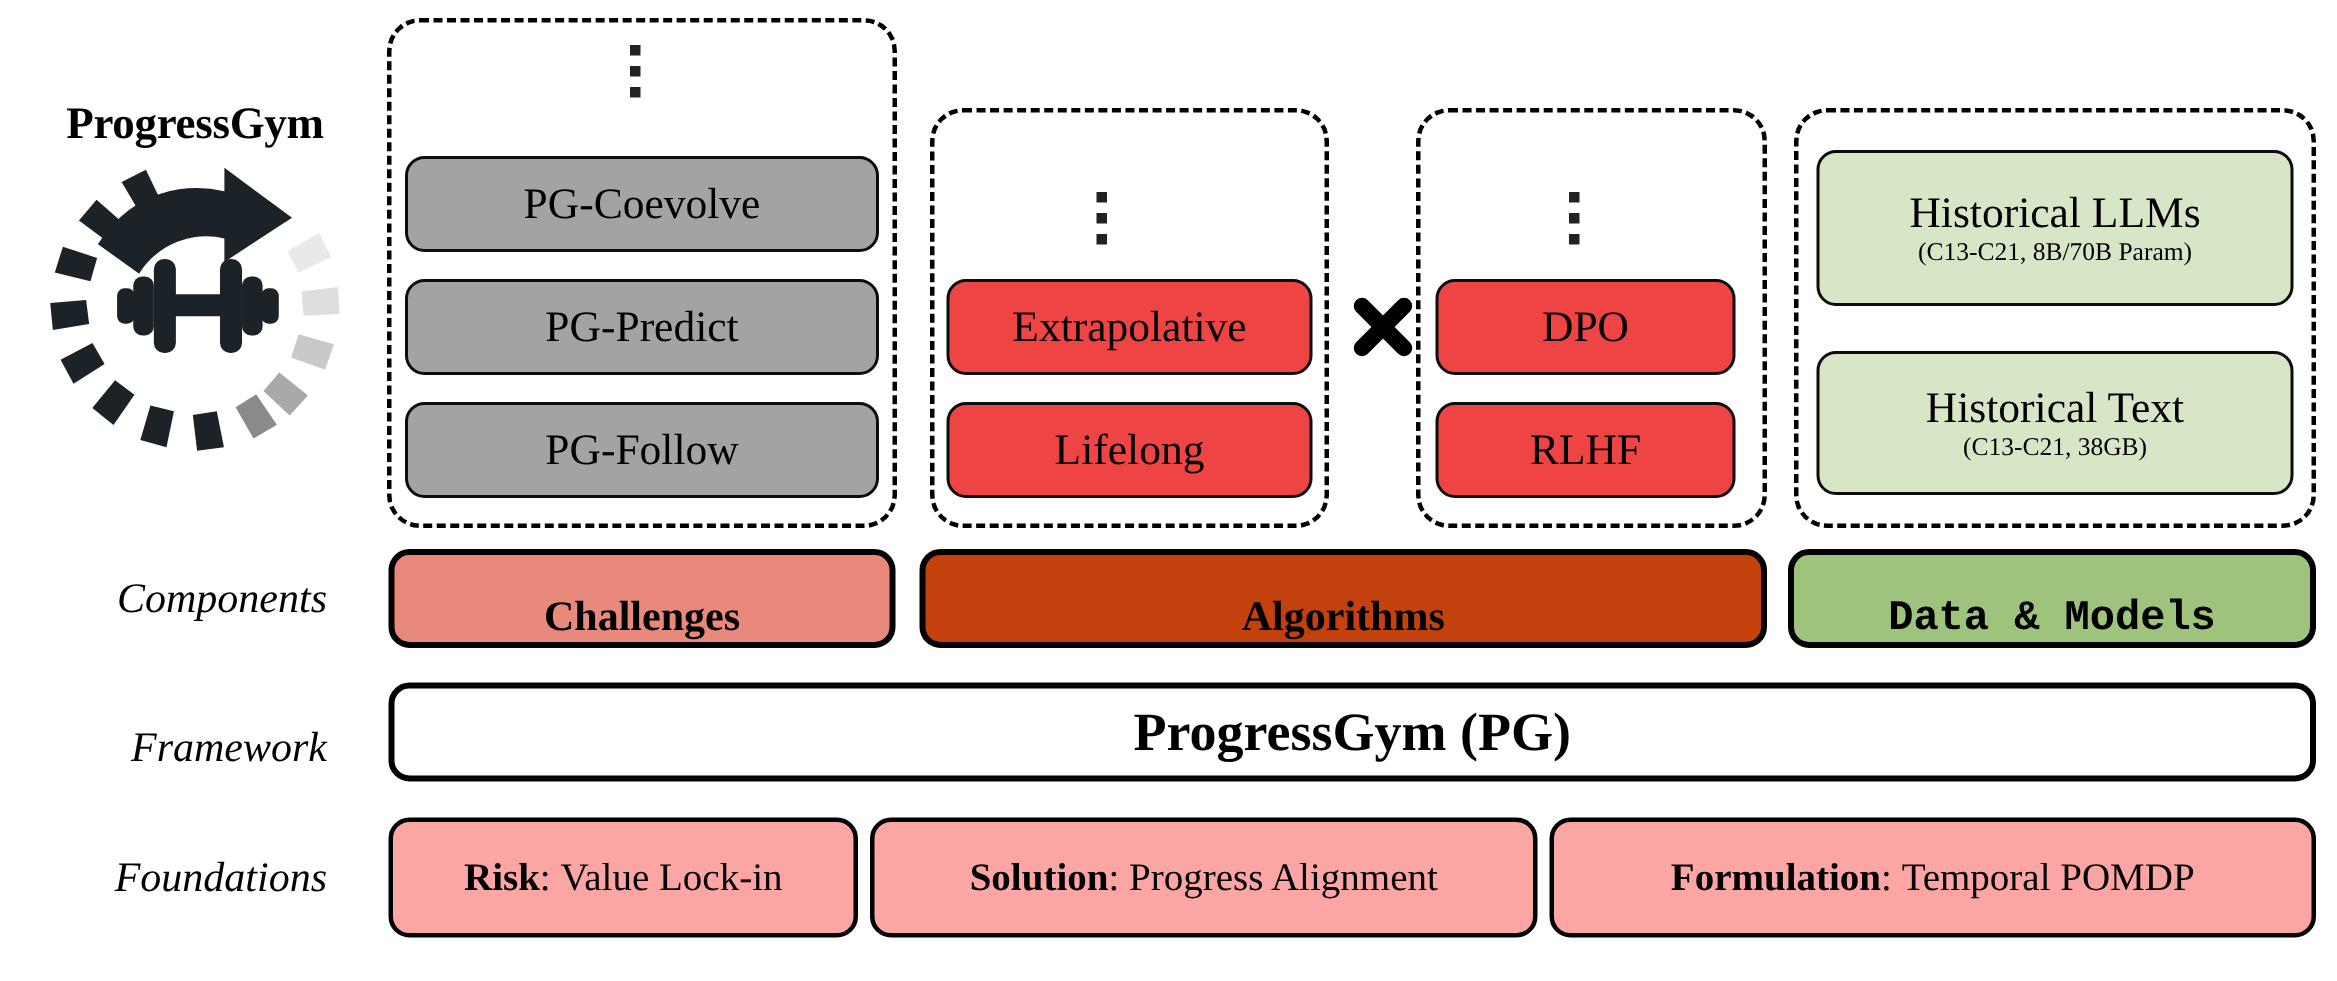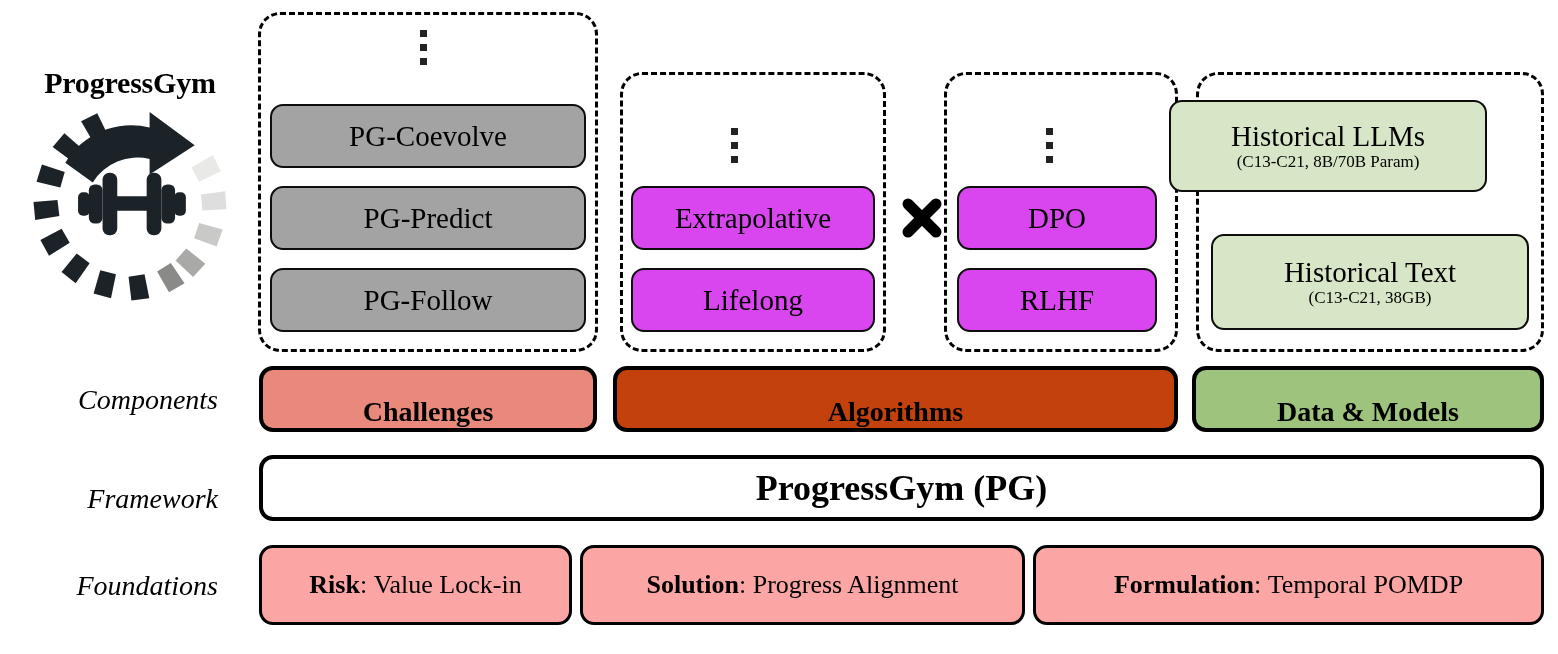--- a/index.html
+++ b/index.html
@@ -91,21 +91,21 @@
   .pill .main {
     font-size: 29px;
     white-space: nowrap;
   }
   .pill .sub {
     font-size: 17px;
     margin-top: 2px;
     white-space: nowrap;
   }
   .pill.red  { background: #a3a3a3; }
-  .pill.blue { background: #d946ef; align-items: center; }
+  .pill.blue { background: #ef4444; align-items: center; }
   .pill.green{ background: #d7e6c6; }
 
   
   .cross {
     position: absolute;
     width: 44px;
     height: 44px;
   }
 
   
@@ -255,36 +255,36 @@
 
   <div class="pill blue" style="left:957px; top:186px; width:200px; height:64px;">
     <span class="main">DPO</span>
   </div>
   <div class="pill blue" style="left:957px; top:268px; width:200px; height:64px;">
     <span class="main">RLHF</span>
   </div>
 
   <div class="dashed-group" style="left:1196px; top:72px; width:348px; height:280px;"></div>
 
-  <div class="pill green" style="left:1169px; top:100px; width:318px; height:92px;">
+  <div class="pill green" style="left:1211px; top:100px; width:318px; height:104px;">
     <span class="main">Historical LLMs</span>
     <span class="sub">(C13-C21, 8B/70B Param)</span>
   </div>
   <div class="pill green" style="left:1211px; top:234px; width:318px; height:96px;">
     <span class="main">Historical Text</span>
     <span class="sub">(C13-C21, 38GB)</span>
   </div>
 
   <div class="banner red" style="left:259px; top:366px; width:338px; height:66px;">
     <span>Challenges</span>
   </div>
   <div class="banner blue" style="left:613px; top:366px; width:565px; height:66px;">
     <span>Algorithms</span>
   </div>
-  <div class="banner green" style="left:1192px; top:366px; width:352px; height:66px;">
+  <div class="banner green" style="left:1192px; top:366px; width:352px; height:66px;font-family:Liberation Mono, monospace;">
     <span>Data &amp; Models</span>
   </div>
 
   <div class="framework-bar" style="left:259px; top:455px; width:1285px; height:66px;">
     <span>ProgressGym (PG)</span>
   </div>
 
   <div class="foundation-box" style="left:259px; top:545px; width:313px; height:80px;">
     <span><b>Risk</b><span>:&nbsp;</span><span>Value Lock-in</span></span>
   </div>

